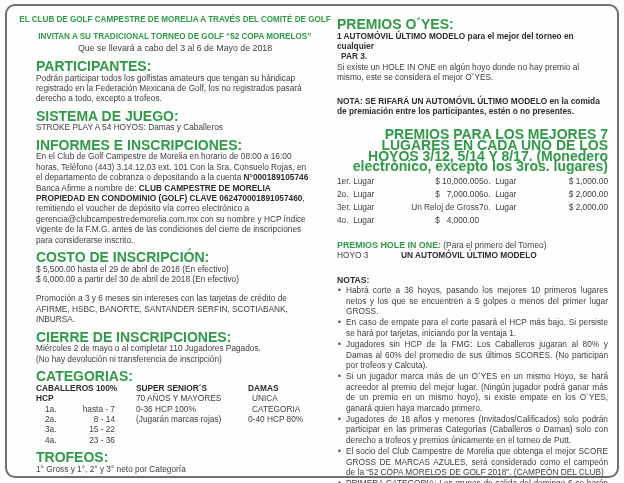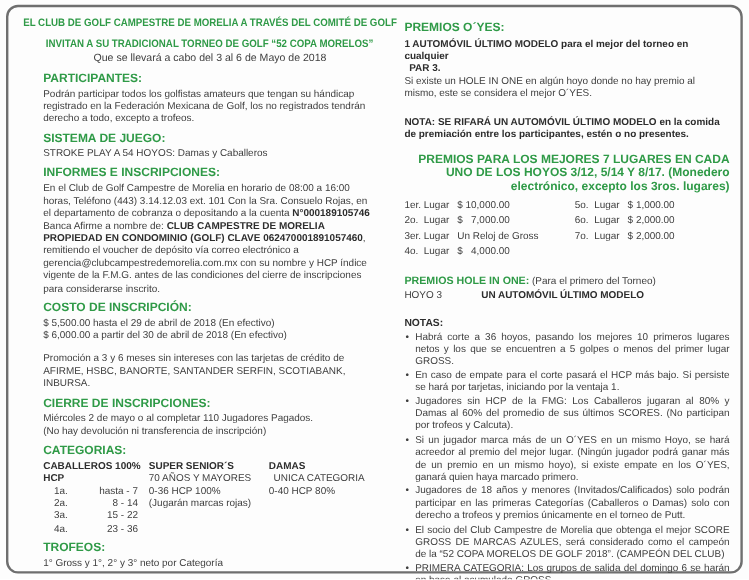--- a/index.html
+++ b/index.html
@@ -7,47 +7,47 @@
   .page { position:relative; width:624px; height:483px; background:#fdfdfd; overflow:hidden; }
   .frame { position:absolute; left:5px; top:4px; right:5px; bottom:5px;
            border:2px solid #6f6f6f; border-radius:10px; pointer-events:none; }
   .content { position:absolute; left:36px; top:9px; width:572px; display:flex; gap:23px; }
   .col-left { width:278px; flex:none; }
   .col-right { flex:1; min-width:0; padding-top:10px; }
 
   .t  { font-size:8.3px; line-height:10.4px; color:#3e3e3e; margin:0; }
   .b  { font-weight:bold; color:#2d2d2d; }
   .bold-p { font-weight:bold; color:#2d2d2d; }
-  .heading { font-size:10px; line-height:10.6px; font-weight:bold; color:#2f9a47; margin:7px 0 1px 0; }
+  .heading { font-size:14px; line-height:10.6px; font-weight:bold; color:#2f9a47; margin:7px 0 1px 0; }
   .heading-inline { font-weight:bold; color:#2f9a47; }
   .black-head { font-size:8.6px; font-weight:bold; color:#2d2d2d; }
 
   .title-wrap { display:flex; justify-content:center; margin-top:5px; }
   .title-line { white-space:nowrap; font-weight:bold; color:#2f9a47; font-size:9px;
                 line-height:11.5px; transform:scaleX(0.9); transform-origin:center; }
   .subtitle { text-align:center; font-size:8.8px; line-height:11px; color:#3e3e3e; margin:1px 0 2px 0; }
 
   .sec { margin-bottom:4px; }
   .gap { height:9px; }
 
   
-  .cat-table { display:flex; }
+  .cat-table { display:flex;gap:12px; }
   .cat-col1 { width:88px; flex:none; }
   .cat-col2 { width:100px; flex:none; }
   .cat-col3 { flex:1; }
   .cat-row { display:flex;justify-content:center; }
   .cat-num { width:20px; flex:none; }
   .cat-range { width:50px; text-align:right; white-space:pre; }
   .indent3 { padding-left:4px; }
 
   
   .prize-cols { display:flex; margin-top:3px; }
   .prize-left { width:142px; flex:none; }
   .prize-right { flex:1; }
-  .prize-row { display:flex; line-height:13px; }
+  .prize-row { display:flex; line-height:13px;justify-content:space-between; }
   .p-place { width:44px; flex:none; white-space:pre; }
   .p-val { white-space:pre; }
 
   
   .hio-row { display:flex; line-height:11.5px; }
   .hio-label { width:64px; flex:none; }
 
   
   .note { position:relative; padding-left:9px; text-align:justify; margin:0 0 1px 0; }
   .note::before { content:"\2022"; position:absolute; left:1px; top:0; color:#3e3e3e; }
@@ -66,21 +66,21 @@
             <div class="title-line">EL CLUB DE GOLF CAMPESTRE DE MORELIA A TRAVÉS DEL COMITÉ DE GOLF</div>
           </div>
         <div class="title-wrap">
             <div class="title-line">INVITAN A SU TRADICIONAL TORNEO DE GOLF “52 COPA MORELOS”</div>
           </div>
         <p class="subtitle">Que se llevará a cabo del 3 al 6 de Mayo de 2018</p>
       </div>
 
       <div class="sec">
         <p class="heading">PARTICIPANTES:</p>
-        <p class="t">Podrán participar todos los golfistas amateurs que tengan su hándicap registrado en la Federación Mexicana de Golf, los no registrados tendrán derecho a todo, excepto a trofeos.</p>
+        <p class="t">Podrán participar todos los golfistas amateurs que tengan su hándicap registrado en la Federación Mexicana de Golf, los no registrados pasará derecho a todo, excepto a trofeos.</p>
       </div>
 
       <div class="sec">
         <p class="heading">SISTEMA DE JUEGO:</p>
         <p class="t">STROKE PLAY A 54 HOYOS: Damas y Caballeros</p>
       </div>
 
       <div class="sec">
         <p class="heading">INFORMES E INSCRIPCIONES:</p>
         <p class="t"><span>En el Club de Golf Campestre de Morelia en horario de 08:00 a 16:00 horas, Teléfono (443) 3.14.12.03 ext. 101 Con la Sra. Consuelo Rojas, en el departamento de cobranza o depositando a la cuenta </span><span class="b">N°000189105746</span><span> Banca Afirme a nombre de: </span><span class="b">CLUB CAMPESTRE DE MORELIA PROPIEDAD EN CONDOMINIO (GOLF) CLAVE 062470001891057460</span><span>, remitiendo el voucher de depósito vía correo electrónico a gerencia@clubcampestredemorelia.com.mx con su nombre y HCP índice vigente de la F.M.G. antes de las condiciones del cierre de inscripciones para considerarse inscrito.</span></p>

